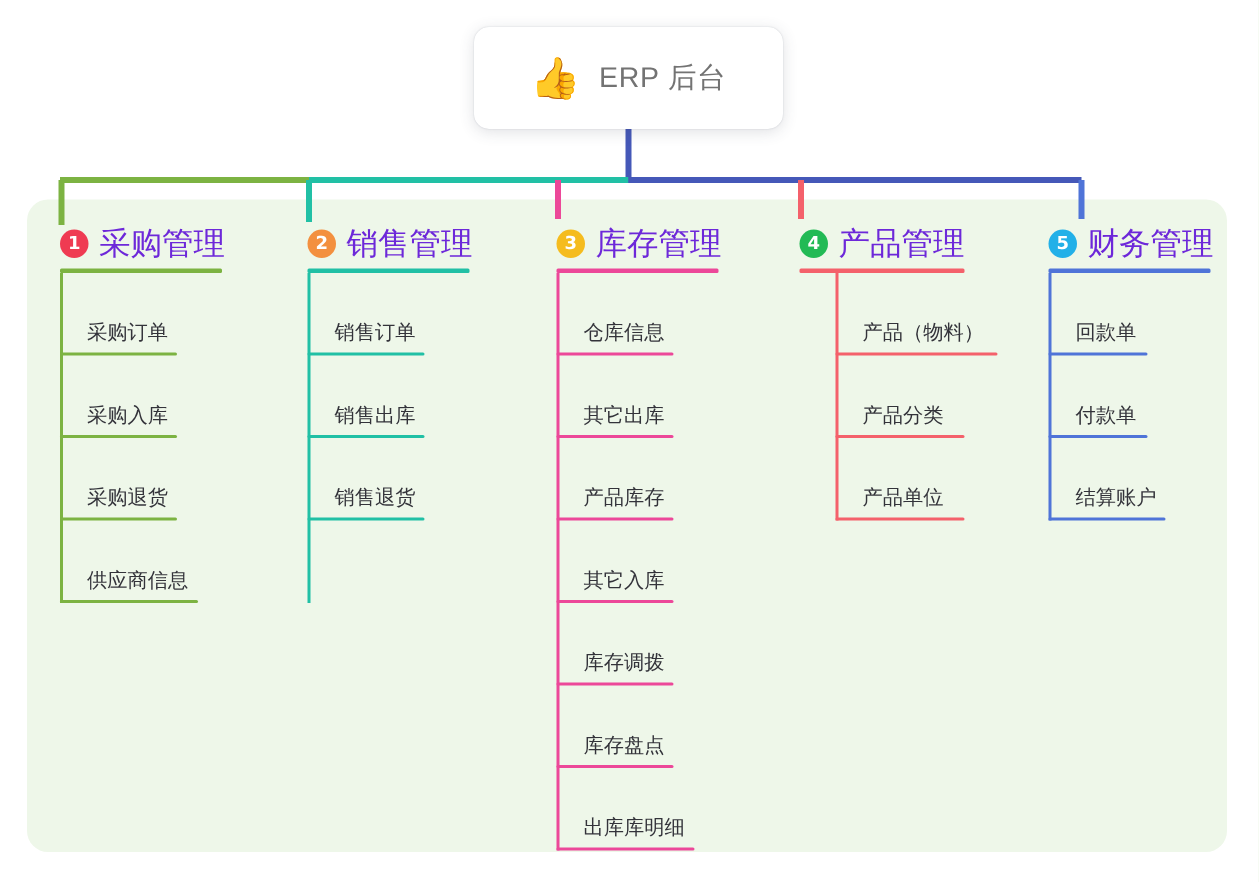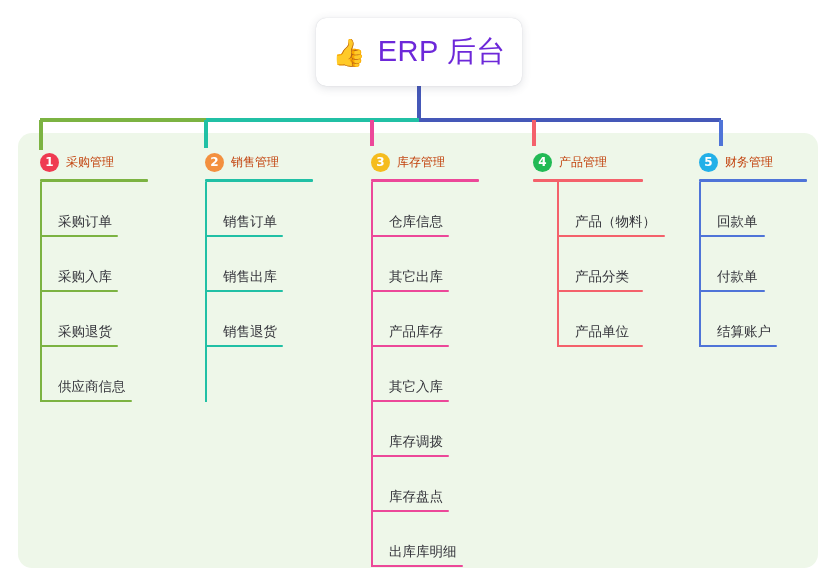--- a/index.html
+++ b/index.html
@@ -19,21 +19,21 @@
     width:206px;height:68px;
     background:#ffffff;
     border-radius:10px;
     box-shadow:0 2px 10px rgba(60,70,90,.16),0 0 1px rgba(60,70,90,.25);
     display:flex;align-items:center;justify-content:center;
     gap:12px;
     z-index:6;
   }
   .root-emoji{font-size:27px;line-height:1;font-family:"DejaVu Sans",sans-serif;}
   .root-title{
-    font-size:29px;color:#6d28d9;letter-spacing:.5px;white-space:nowrap;
+    font-size:19px;color:#737373;letter-spacing:.5px;white-space:nowrap;
   }
 
   
   .panel{
     position:absolute;
     left:18px;top:133px;
     width:800px;height:435px;
     background:#eef7e9;
     border-radius:14px;
     z-index:1;
@@ -48,21 +48,21 @@
     display:flex;align-items:center;gap:7px;
     height:24px;white-space:nowrap;
   }
   .badge{
     width:19px;height:19px;border-radius:50%;
     display:flex;align-items:center;justify-content:center;
     color:#ffffff;font-size:12px;font-weight:bold;
     font-family:"DejaVu Sans",sans-serif;
     flex:0 0 auto;
   }
-  .branch-label{font-size:12px;color:#c2410c;}
+  .branch-label{font-size:21px;color:#6d28d9;}
   .head-rule{height:3px;border-radius:1px;margin-top:5px;}
 
   
   .leaves{position:relative;margin-top:0;}
   .spine{position:absolute;left:0;top:0;width:2px;}
   .leaf{
     position:relative;
     height:55px;
     display:flex;flex-direction:column;justify-content:flex-end;
     box-sizing:border-box;

